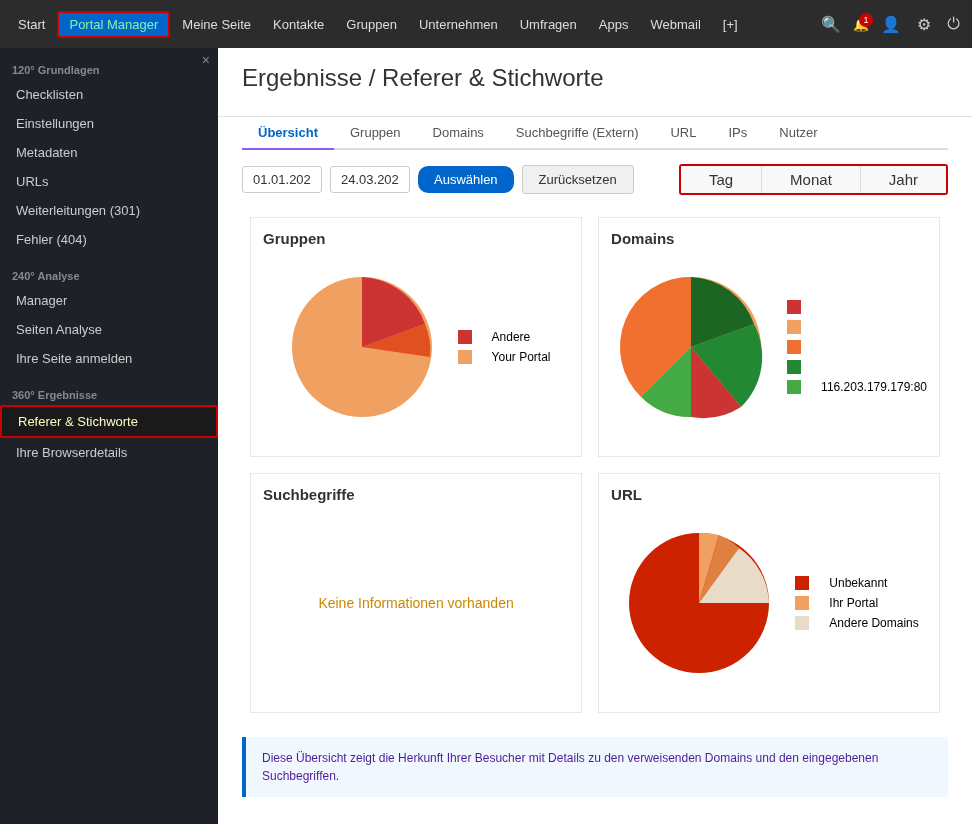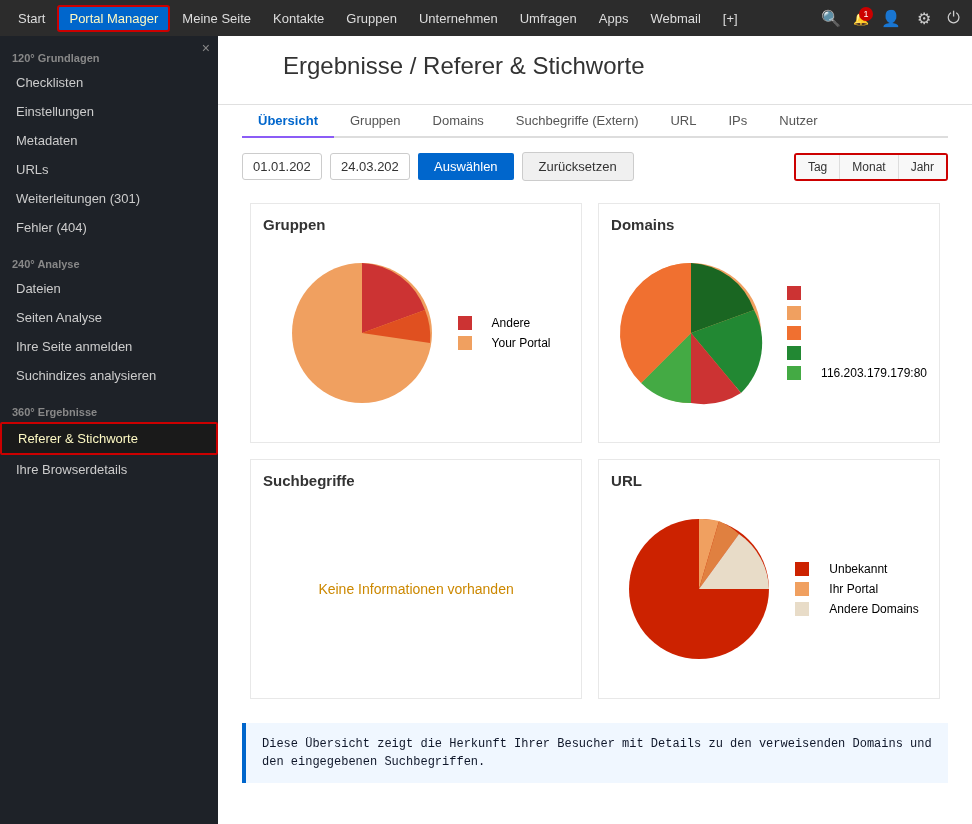--- a/index.html
+++ b/index.html
@@ -4,35 +4,35 @@
   <style>
     * { box-sizing: border-box; margin: 0; padding: 0; }
     body { font-family: Arial, sans-serif; font-size: 13px; background: #f0f0f0; }
 
     
     .top-nav {
       display: flex;
       align-items: center;
       background: #2c2c2c;
       color: #ccc;
-      height: 36px;
+      height: 48px;
       padding: 0 8px;
       gap: 2px;
       position: relative;
     }
     .top-nav .nav-item {
       padding: 4px 10px;
       cursor: pointer;
       color: #ddd;
       font-size: 13px;
       white-space: nowrap;
     }
     .top-nav .nav-item.highlighted {
       background: #0066cc;
-      color: #fef9c3;
+      color: #86efac;
       border: 2px solid #cc0000;
       border-radius: 3px;
     }
     .top-nav-right {
       margin-left: auto;
       display: flex;
       align-items: center;
       gap: 8px;
     }
     .top-nav-right .icon-btn {
@@ -114,21 +114,20 @@
 
     .page-header {
       padding: 16px 24px 12px 24px;
       border-bottom: 1px solid #e0e0e0;
     }
     .page-title {
       font-size: 24px;
       font-weight: normal;
       color: #333;
       margin-bottom: 12px;
-      margin-left: 41px;
     }
 
     
     .tabs {
       display: flex;
       gap: 0;
       border-bottom: 2px solid #ddd;
       margin: 0 24px;
     }
     .tab {
@@ -158,21 +157,21 @@
       padding: 5px 10px;
       font-size: 13px;
       color: #333;
       background: #fff;
       width: 80px;
     }
     .btn-primary {
       background: #0066cc;
       color: #fff;
       border: none;
-      border-radius: 2px;
+      border-radius: 10px;
       padding: 6px 16px;
       cursor: pointer;
       font-size: 13px;
     }
     .btn-secondary {
       background: #f0f0f0;
       color: #333;
       border: 1px solid #ccc;
       border-radius: 3px;
       padding: 6px 16px;
@@ -180,25 +179,25 @@
       font-size: 13px;
     }
     .period-group {
       margin-left: auto;
       display: flex;
       border: 2px solid #cc0000;
       border-radius: 3px;
       overflow: hidden;
     }
     .period-btn {
-      padding: 5px 12px;
+      padding: 5px 28px;
       cursor: pointer;
       background: #f8f8f8;
       color: #333;
-      font-size: 12px;
+      font-size: 15px;
       border: none;
       border-right: 1px solid #ddd;
     }
     .period-btn:last-child { border-right: none; }
 
     
     .charts-grid {
       display: grid;
       grid-template-columns: 1fr 1fr;
       gap: 0;
@@ -250,24 +249,23 @@
       text-align: center;
       padding: 40px;
     }
 
     
     .info-box {
       margin: 16px 24px;
       padding: 12px 16px;
       background: #f0f7ff;
       border-left: 4px solid #0066cc;
-      color: #0f172a;
+      color: #4c1d95;
       font-size: 12px;
       line-height: 1.5;
-      font-family: Liberation Mono, monospace;
     }
 
     
     svg.pie { overflow: visible; }
   </style>
 </head>
 <body>
 
 <nav class="top-nav">
   <span class="nav-item">Start</span>
@@ -299,24 +297,23 @@
 
     <div class="sidebar-section">120° Grundlagen</div>
     <div class="sidebar-item">Checklisten</div>
     <div class="sidebar-item">Einstellungen</div>
     <div class="sidebar-item">Metadaten</div>
     <div class="sidebar-item">URLs</div>
     <div class="sidebar-item">Weiterleitungen (301)</div>
     <div class="sidebar-item">Fehler (404)</div>
 
     <div class="sidebar-section">240° Analyse</div>
-    <div class="sidebar-item">Dateien</div>
+    <div class="sidebar-item">Manager</div>
     <div class="sidebar-item">Seiten Analyse</div>
     <div class="sidebar-item">Ihre Seite anmelden</div>
-    <div class="sidebar-item">Suchindizes analysieren</div>
 
     <div class="sidebar-section">360° Ergebnisse</div>
     <div class="sidebar-item active">Referer &amp; Stichworte</div>
     <div class="sidebar-item">Ihre Browserdetails</div>
   </aside>
 
   <main class="main-content">
 
     <div class="page-header">
       <h1 class="page-title">Ergebnisse / Referer &amp; Stichworte</h1>

